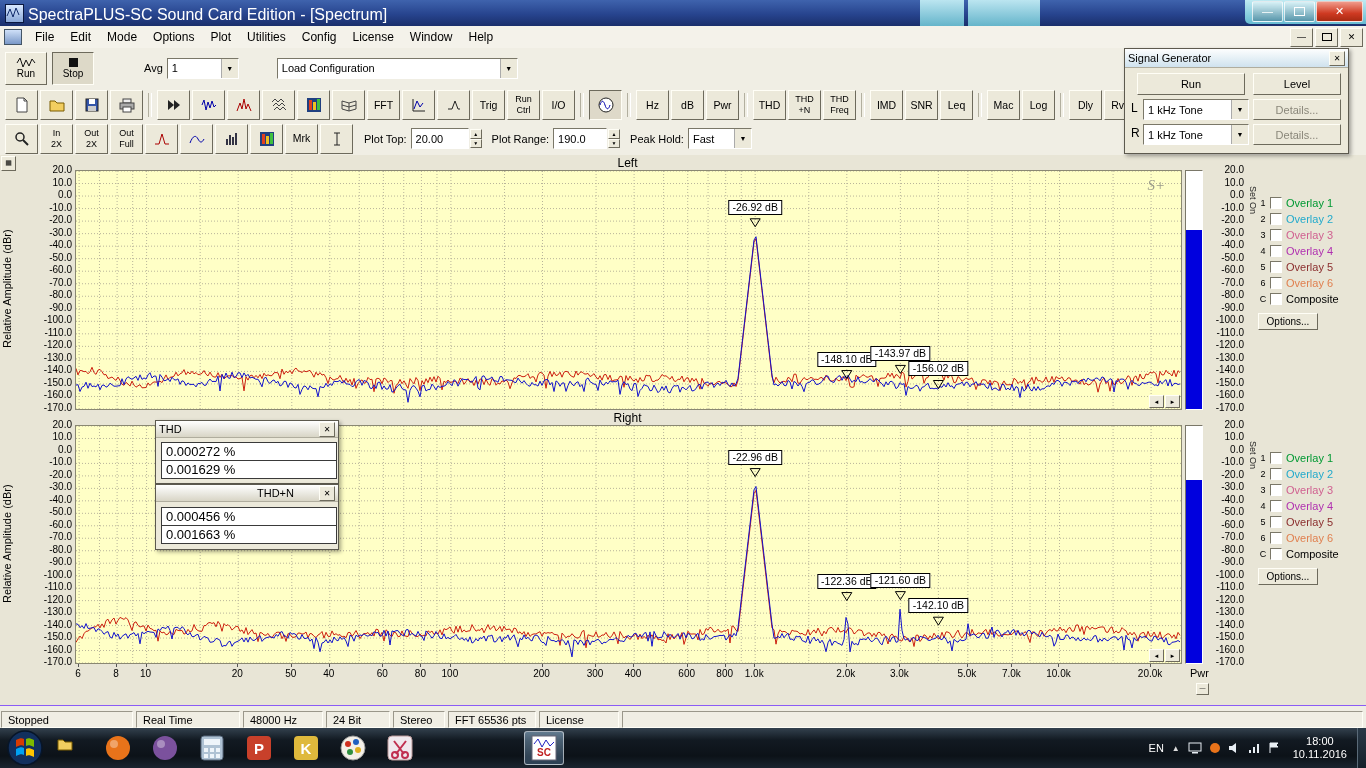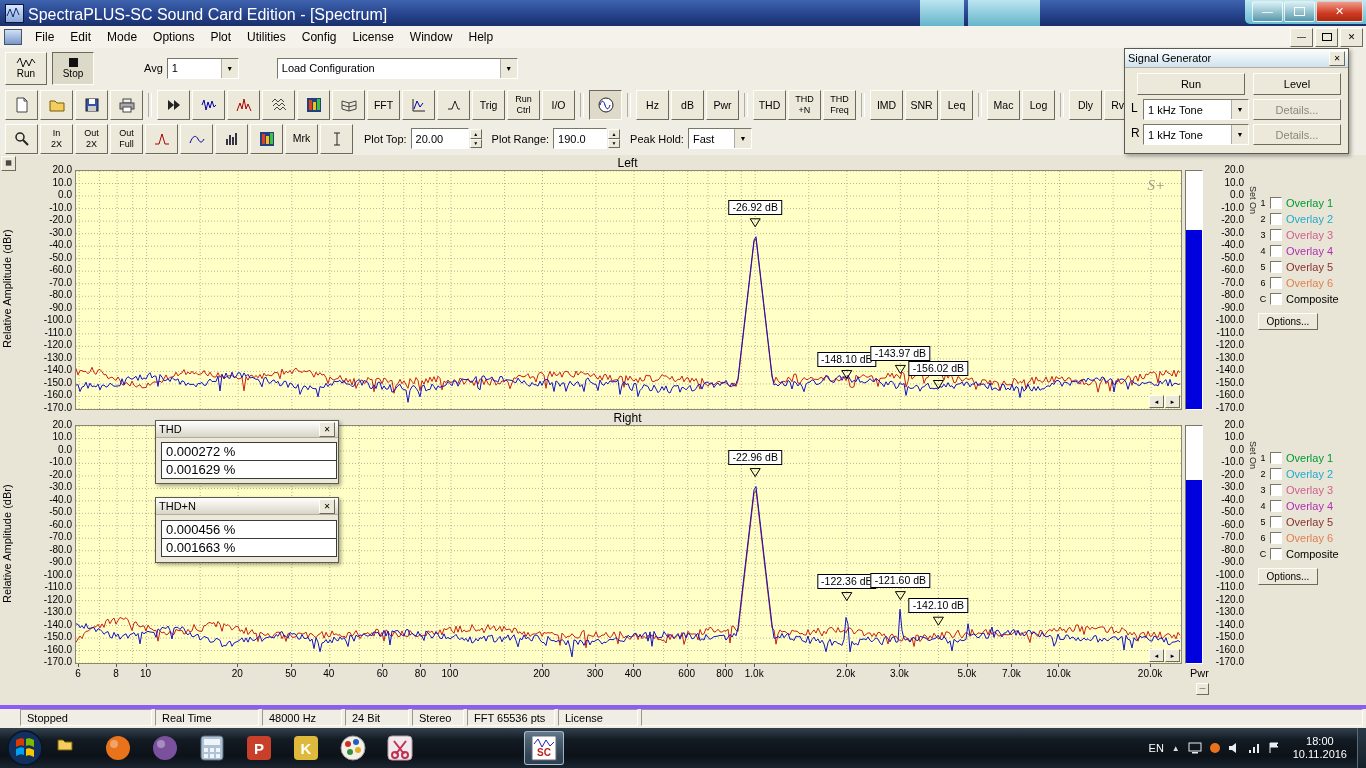--- a/index.html
+++ b/index.html
@@ -101,21 +101,21 @@
   .sg{left:1124px;top:48px;width:223px;height:104px;z-index:50;}
   .sg .wtitle{height:18px;background:linear-gradient(#fdfefe,#cfe2ee);}
   .btn{background:#ece9da;border:1px solid;border-color:#fffef6 #6d6a5c #6d6a5c #fffef6;
     font-size:11px;display:flex;align-items:center;justify-content:center;position:absolute;}
   .btn.dis{color:#8a877a;}
   .sglab{position:absolute;font-size:12px;}
   .vbox{position:absolute;left:5px;width:170px;height:17px;background:#fff;border:1px solid #3a3a3a;
     font-size:13px;display:flex;align-items:center;padding-left:4px;}
   
   .statusbar{position:absolute;left:0;top:705px;width:1366px;height:23px;background:#f0eee4;
-    border-top:4px solid #8b5cf6;display:flex;align-items:flex-start;padding-left:20px;box-sizing:border-box;}
+    border-top:1px solid #8b5cf6;display:flex;align-items:flex-end;padding-left:1px;box-sizing:border-box;}
   .seg{height:17px;margin-right:3px;border:1px solid;border-color:#9a978a #fffef6 #fffef6 #9a978a;
     font-size:11px;display:flex;align-items:center;padding-left:6px;box-sizing:border-box;}
   
   .taskbar{position:absolute;left:0;top:728px;width:1366px;height:40px;
     background:linear-gradient(#33414e,#121a22 30%,#0c1218 70%,#1a2530);display:flex;align-items:center;}
   .orb{width:38px;height:38px;margin-left:6px;}
   .slot{width:40px;height:34px;margin-left:7px;display:flex;align-items:center;justify-content:center;border-radius:3px;}
   .slot.active{background:linear-gradient(rgba(170,210,240,.45),rgba(90,130,170,.35));
     border:1px solid rgba(255,255,255,.55);box-sizing:border-box;align-items:center;}
   .tray{margin-left:auto;display:flex;align-items:center;color:#fff;}
@@ -818,21 +818,21 @@
 
   <div class="win" style="left:155px;top:420px;width:182px;height:62px;">
     <div class="wtitle">
       <span class="t">THD</span>
       <span class="wclose">✕</span>
     </div>
     <div class="vbox" style="top:21px;">0.000272 %</div>
     <div class="vbox" style="top:39px;">0.001629 %</div>
   </div>
 
-  <div class="win" style="left:155px;top:497px;width:182px;height:64px;">
+  <div class="win" style="left:155px;top:484px;width:182px;height:64px;text-align:right;">
     <div class="wtitle">
       <span class="t">THD+N</span>
       <span class="wclose">✕</span>
     </div>
     <div class="vbox" style="top:22px;">0.000456 %</div>
     <div class="vbox" style="top:40px;">0.001663 %</div>
   </div>
 
   <div class="statusbar" id="statusbar">
       <div class="seg" style="width: 132px;">Stopped</div>

